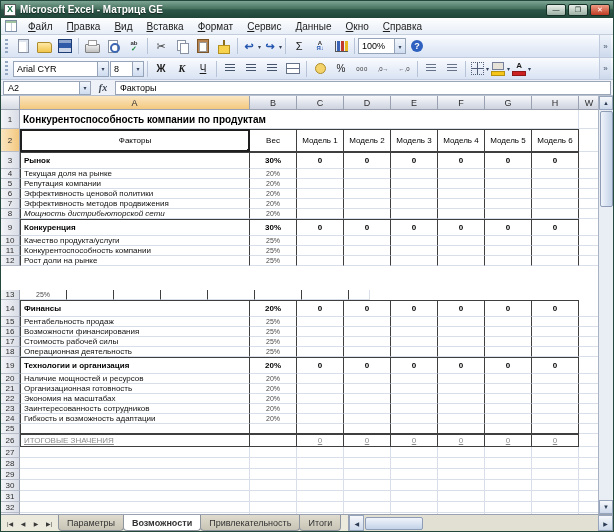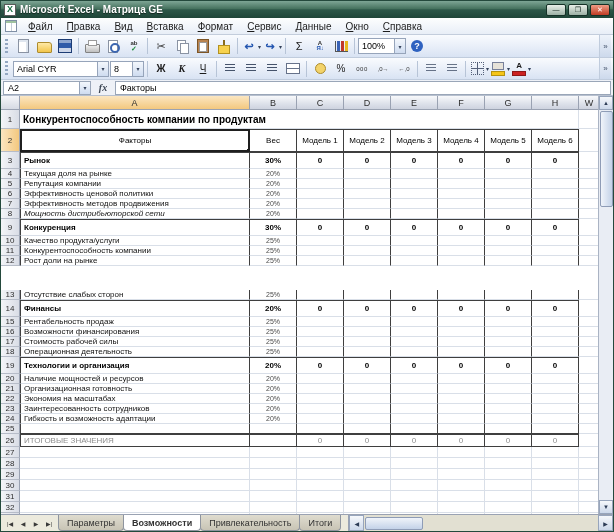--- a/index.html
+++ b/index.html
@@ -132,21 +132,21 @@
   .b { border-right:1px solid #3f3f3f; }
   .bf { border-left:1px solid #3f3f3f; }
   .r-colhead .b { border-top:1px solid #3f3f3f; border-bottom:1px solid #3f3f3f; }
   .r-section .b { border-top:1px solid #3f3f3f; }
   .r-subempty .b { border-bottom:1px solid #3f3f3f; }
   .r-totals .b { border-top:1px solid #3f3f3f; border-bottom:1px solid #3f3f3f; }
   .r-title .cell { font-weight:bold; font-size:10px; }
   .r-section .cell { font-weight:bold; }
   .r-sub .c-label { color:#111; }
   .r-sub .c-center { color:#4a4a4a; font-size:7px; }
-  .r-totals .cell { color:#8d8d8d; }
+  .r-totals .cell { color:#8d8d8d;text-decoration:underline; }
   .selcell { outline:2px solid #1f1f1f; outline-offset:-2px; position:relative; }
   .selcell::after { content:""; position:absolute; right:-1px; bottom:-1px; width:3px; height:3px; background:#1f1f1f; }
 
   
   .vscroll { position:absolute; top:95px; right:0; bottom:17px; width:15px; background:#e9edf4; border-left:1px solid #aab3c3;
     display:flex; flex-direction:column; align-items:center; }
   .vs-btn { width:100%; height:14px; background:linear-gradient(#f6f8fb,#ccd8ea); border:1px solid #97a5bc; font-size:6px;
     display:flex; align-items:center; justify-content:center; color:#2d3c56; }
   .vs-thumb { width:13px; height:96px; margin-top:1px; background:linear-gradient(90deg,#f0f4fa,#c3d2e8); border:1px solid #8e9cb6; border-radius:2px; }
   .vs-spacer { flex:1; }
@@ -491,21 +491,20 @@
         <div class="cell b c-center" style="width: 47px;"></div>
         <div class="cell b c-center" style="width: 47px;"></div>
         <div class="cell b c-center" style="width: 47px;"></div>
         <div class="cell b c-center" style="width: 47px;"></div>
         <div class="cell b c-center" style="width: 47px;"></div>
         <div class="cell b c-center" style="width: 47px;"></div>
         <div class="cell" style="width: 21px;"></div>
       </div>
       <div class="row r-sub" style="height: 10px; margin-top: 24px;">
         <div class="rownum">13</div>
-        <div class="cell b bf c-label" style="width: 230px;">Отсутствие слабых сторон</div>
         <div class="cell b c-center" style="width: 47px;">25%</div>
         <div class="cell b c-center" style="width: 47px;"></div>
         <div class="cell b c-center" style="width: 47px;"></div>
         <div class="cell b c-center" style="width: 47px;"></div>
         <div class="cell b c-center" style="width: 47px;"></div>
         <div class="cell b c-center" style="width: 47px;"></div>
         <div class="cell b c-center" style="width: 47px;"></div>
         <div class="cell" style="width: 21px;"></div>
       </div>
       <div class="row r-section" style="height: 17px;">

